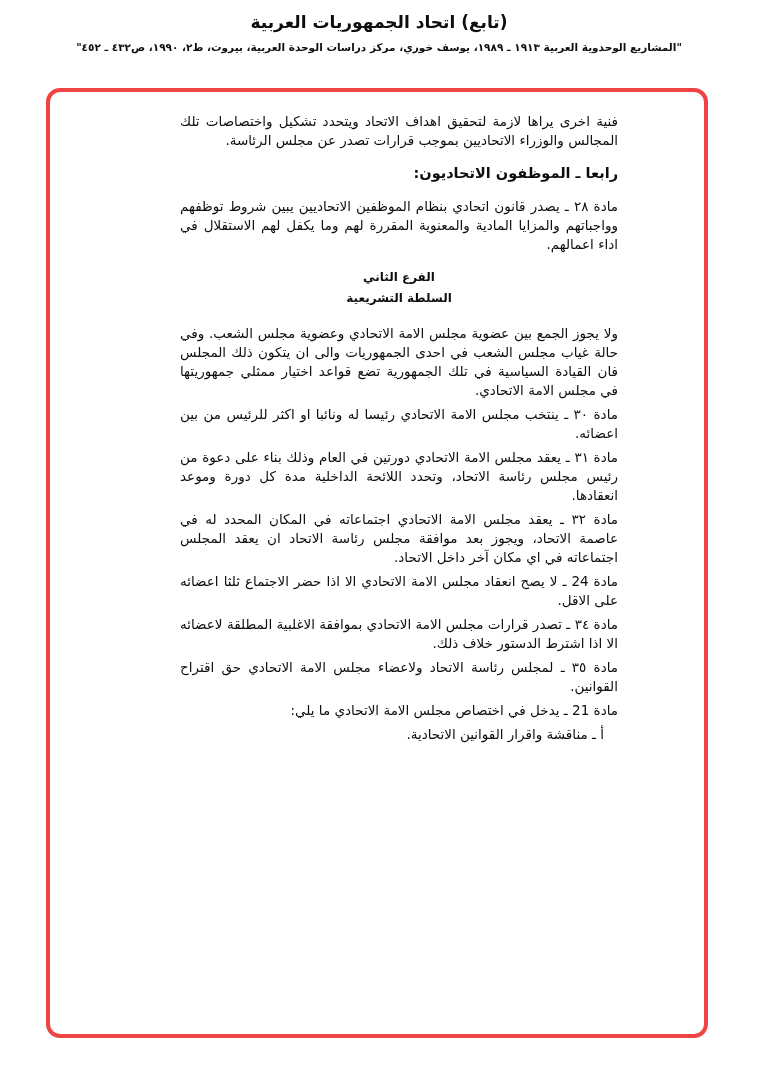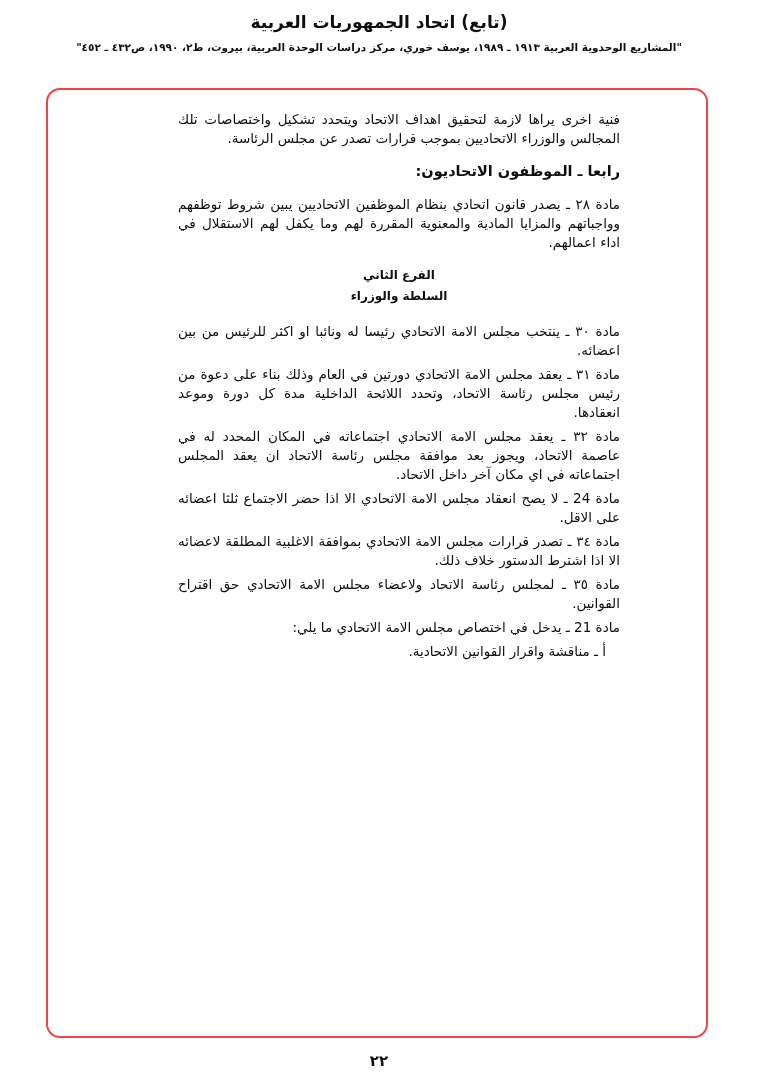--- a/index.html
+++ b/index.html
@@ -36,21 +36,21 @@
     font-weight: 700;
     white-space: nowrap;
   }
   .frame {
     position: absolute;
     left: 46px;
     top: 88px;
     width: 662px;
     height: 950px;
     box-sizing: border-box;
-    border: 2px solid #ef4444;
+    border: 4px solid #ef4444;
     border-radius: 14px;
     background: #ffffff;
   }
   .content {
     box-sizing: border-box;
     height: 100%;
     padding: 20px 86px 10px 130px;
     direction: rtl;
     text-align: justify;
     font-size: 13.5px;
@@ -102,23 +102,24 @@
   <div class="frame">
     <div class="content">
 
       <p>فنية اخرى يراها لازمة لتحقيق اهداف الاتحاد ويتحدد تشكيل واختصاصات تلك المجالس والوزراء الاتحاديين بموجب قرارات تصدر عن مجلس الرئاسة.</p>
 
       <div class="h-right">رابعا ـ الموظفون الاتحاديون:</div>
 
       <p>مادة ٢٨ ـ يصدر قانون اتحادي بنظام الموظفين الاتحاديين يبين شروط توظفهم وواجباتهم والمزايا المادية والمعنوية المقررة لهم وما يكفل لهم الاستقلال في اداء اعمالهم.</p>
 
       <div class="h-center">الفرع الثاني</div>
-      <div class="h-center sub">السلطة والوزراء</div>
+      <div class="h-center sub">السلطة التشريعية</div>
 
 
+      <p>ولا يجوز الجمع بين عضوية مجلس الامة الاتحادي وعضوية مجلس الشعب. وفي حالة غياب مجلس الشعب في احدى الجمهوريات والى ان يتكون ذلك المجلس فان القيادة السياسية في تلك الجمهورية تضع قواعد اختيار ممثلي جمهوريتها في مجلس الامة الاتحادي.</p>
 
       <p>مادة ٣٠ ـ ينتخب مجلس الامة الاتحادي رئيسا له ونائبا او اكثر للرئيس من بين اعضائه.</p>
 
       <p>مادة ٣١ ـ يعقد مجلس الامة الاتحادي دورتين في العام وذلك بناء على دعوة من رئيس مجلس رئاسة الاتحاد، وتحدد اللائحة الداخلية مدة كل دورة وموعد انعقادها.</p>
 
 
       <p>مادة ٣٢ ـ يعقد مجلس الامة الاتحادي اجتماعاته في المكان المحدد له في عاصمة الاتحاد، ويجوز بعد موافقة مجلس رئاسة الاتحاد ان يعقد المجلس اجتماعاته في اي مكان آخر داخل الاتحاد.</p>
 
       <p>مادة 24 ـ لا يصح انعقاد مجلس الامة الاتحادي الا اذا حضر الاجتماع ثلثا اعضائه على الاقل.</p>
 
@@ -126,15 +127,14 @@
 
       <p>مادة ٣٥ ـ لمجلس رئاسة الاتحاد ولاعضاء مجلس الامة الاتحادي حق اقتراح القوانين.</p>
 
       <p>مادة 21 ـ يدخل في اختصاص مجلس الامة الاتحادي ما يلي:</p>
 
       <p class="list-item">أ ـ مناقشة واقرار القوانين الاتحادية.</p>
 
     </div>
   </div>
 
-  <div class="footer">٢٢</div>
 
 </div>
 
 </body></html>

